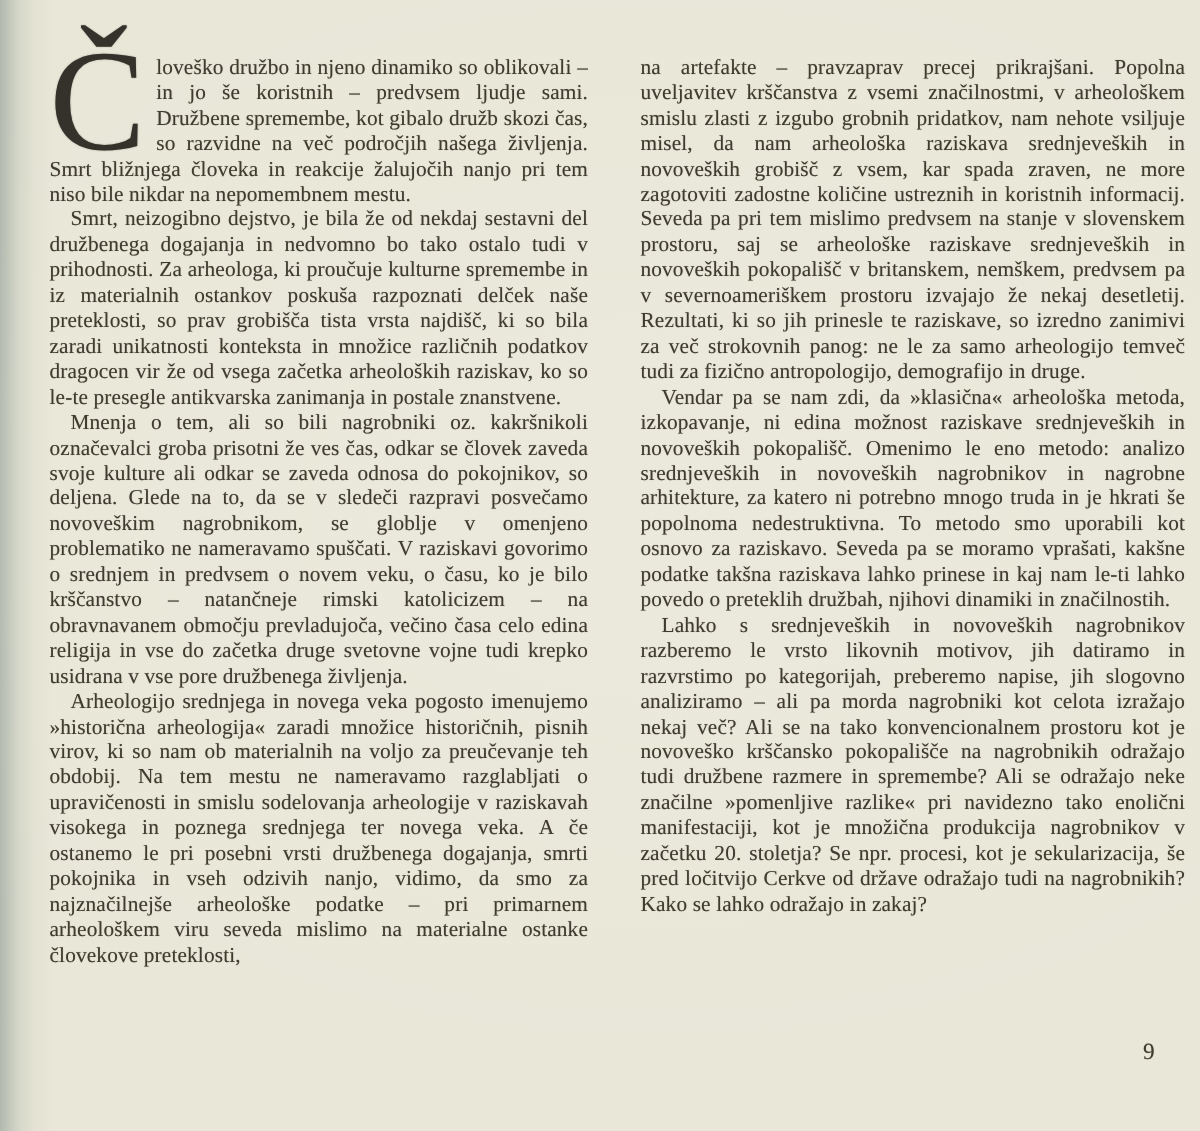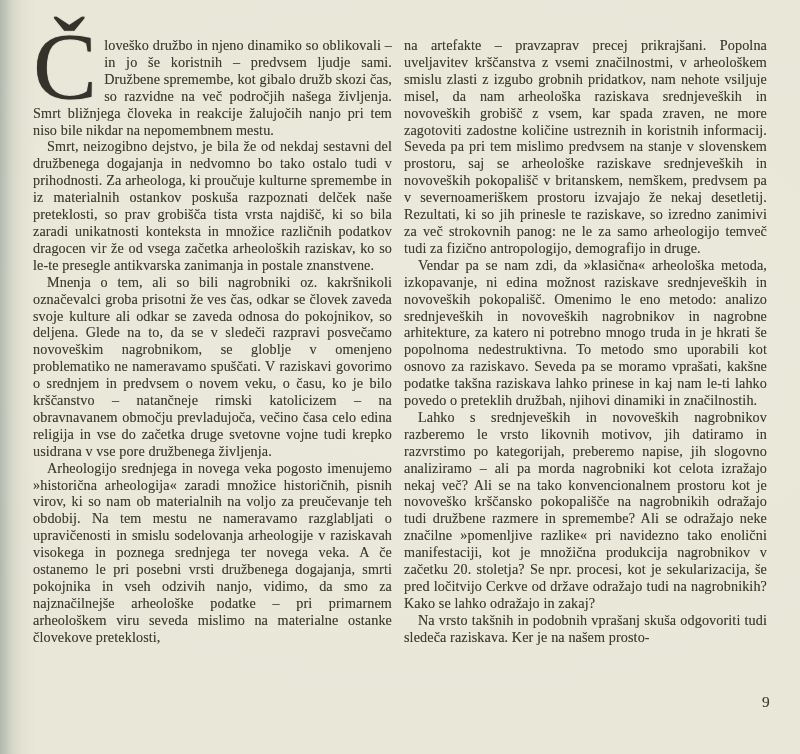--- a/index.html
+++ b/index.html
@@ -31,21 +31,21 @@
   .content {
     position: absolute;
     left: 33px;
     top: 37px;
     display: flex;
     gap: 12px;
   }
 
   .col { display: block; }
   .col-left  { width: 359px; }
-  .col-right { width: 363px; }
+  .col-right { width: 363px; margin-left: 23px; }
 
   .para {
     margin: 0;
     text-align: justify;
     font-size: 14.2px;
     line-height: 16.9px;
     color: #3f3c2f;
     text-shadow: 0 0 0.6px rgba(63,60,47,0.45); 
     letter-spacing: 0.1px;
   }
@@ -84,20 +84,19 @@
       </p>
       <p class="para indent">Smrt, neizogibno dejstvo, je bila že od nekdaj sestavni del družbenega dogajanja in nedvomno bo tako ostalo tudi v prihodnosti. Za arheologa, ki proučuje kulturne spremembe in iz materialnih ostankov poskuša razpoznati delček naše preteklosti, so prav grobišča tista vrsta najdišč, ki so bila zaradi unikatnosti konteksta in množice različnih podatkov dragocen vir že od vsega začetka arheoloških raziskav, ko so le-te presegle antikvarska zanimanja in postale znanstvene.</p>
       <p class="para indent">Mnenja o tem, ali so bili nagrobniki oz. kakršnikoli označevalci groba prisotni že ves čas, odkar se človek zaveda svoje kulture ali odkar se zaveda odnosa do pokojnikov, so deljena. Glede na to, da se v sledeči razpravi posvečamo novoveškim nagrobnikom, se globlje v omenjeno problematiko ne nameravamo spuščati. V raziskavi govorimo o srednjem in predvsem o novem veku, o času, ko je bilo krščanstvo – natančneje rimski katolicizem – na obravnavanem območju prevladujoča, večino časa celo edina religija in vse do začetka druge svetovne vojne tudi krepko usidrana v vse pore družbenega življenja.</p>
       <p class="para indent">Arheologijo srednjega in novega veka pogosto imenujemo »historična arheologija« zaradi množice historičnih, pisnih virov, ki so nam ob materialnih na voljo za preučevanje teh obdobij. Na tem mestu ne nameravamo razglabljati o upravičenosti in smislu sodelovanja arheologije v raziskavah visokega in poznega srednjega ter novega veka. A če ostanemo le pri posebni vrsti družbenega dogajanja, smrti pokojnika in vseh odzivih nanjo, vidimo, da smo za najznačilnejše arheološke podatke – pri primarnem arheološkem viru seveda mislimo na materialne ostanke človekove preteklosti,</p>
     </div>
 
     <div class="col col-right">
       <p class="para">na artefakte – pravzaprav precej prikrajšani. Popolna uveljavitev krščanstva z vsemi značilnostmi, v arheološkem smislu zlasti z izgubo grobnih pridatkov, nam nehote vsiljuje misel, da nam arheološka raziskava srednjeveških in novoveških grobišč z vsem, kar spada zraven, ne more zagotoviti zadostne količine ustreznih in koristnih informacij. Seveda pa pri tem mislimo predvsem na stanje v slovenskem prostoru, saj se arheološke raziskave srednjeveških in novoveških pokopališč v britanskem, nemškem, predvsem pa v severnoameriškem prostoru izvajajo že nekaj desetletij. Rezultati, ki so jih prinesle te raziskave, so izredno zanimivi za več strokovnih panog: ne le za samo arheologijo temveč tudi za fizično antropologijo, demografijo in druge.</p>
       <p class="para indent">Vendar pa se nam zdi, da »klasična« arheološka metoda, izkopavanje, ni edina možnost raziskave srednjeveških in novoveških pokopališč. Omenimo le eno metodo: analizo srednjeveških in novoveških nagrobnikov in nagrobne arhitekture, za katero ni potrebno mnogo truda in je hkrati še popolnoma nedestruktivna. To metodo smo uporabili kot osnovo za raziskavo. Seveda pa se moramo vprašati, kakšne podatke takšna raziskava lahko prinese in kaj nam le-ti lahko povedo o preteklih družbah, njihovi dinamiki in značilnostih.</p>
       <p class="para indent">Lahko s srednjeveških in novoveških nagrobnikov razberemo le vrsto likovnih motivov, jih datiramo in razvrstimo po kategorijah, preberemo napise, jih slogovno analiziramo – ali pa morda nagrobniki kot celota izražajo nekaj več? Ali se na tako konvencionalnem prostoru kot je novoveško krščansko pokopališče na nagrobnikih odražajo tudi družbene razmere in spremembe? Ali se odražajo neke značilne »pomenljive razlike« pri navidezno tako enolični manifestaciji, kot je množična produkcija nagrobnikov v začetku 20. stoletja? Se npr. procesi, kot je sekularizacija, še pred ločitvijo Cerkve od države odražajo tudi na nagrobnikih? Kako se lahko odražajo in zakaj?</p>
-      <p class="para indent">Na vrsto takšnih in podobnih vprašanj skuša odgovoriti tudi sledeča raziskava. Ker je na našem prosto-</p>
     </div>
 
   </div>
 
   <div class="page-number">9</div>
 
 </div>
 
 </body></html>

